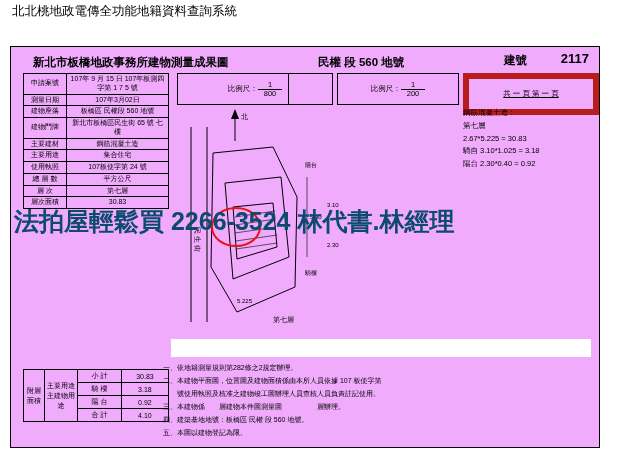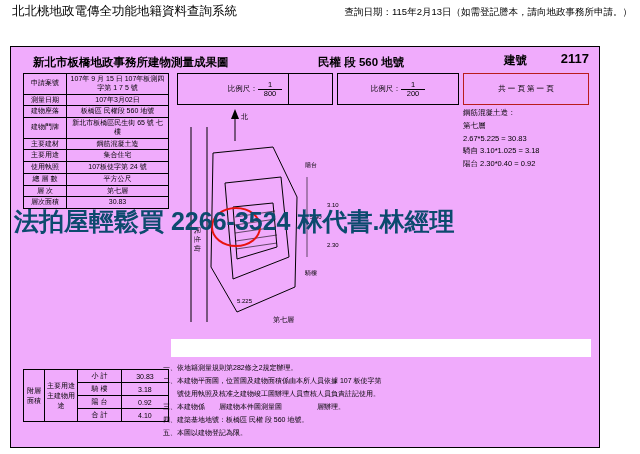--- a/index.html
+++ b/index.html
@@ -89,23 +89,23 @@
     font-size:7.5px;
   }
   .frac{
     display:inline-block;text-align:center;line-height:1.05;
     vertical-align:middle;
   }
   .frac .num{display:block;border-bottom:1px solid #000;padding:0 6px;}
   .frac .den{display:block;padding:0 6px;}
   .pagebox{
     position:absolute;left:452px;top:26px;width:124px;height:30px;
-    border:1px solid #b91c1c;
+    border:6px solid #b91c1c;
     font-size:7.5px;
-    display:flex;align-items:center;justify-content:center;
+    display:flex;align-items:center;justify-content:center;text-decoration:underline;
   }
   
   .areacalc{
     position:absolute;left:452px;top:60px;width:124px;
     font-size:7.5px;line-height:1.7;
   }
   .areacalc .row{white-space:nowrap;}
   
   .draw{
     position:absolute;left:166px;top:60px;width:280px;height:230px;
@@ -139,21 +139,20 @@
   .strip{
     position:absolute;left:160px;top:292px;width:420px;height:18px;
     background:#fff;
   }
 </style>
 </head>
 <body>
 
 <div class="hdr">
   <div class="hdr-title">北北桃地政電傳全功能地籍資料查詢系統</div>
-  <div class="hdr-right">查詢日期：115年2月13日（如需登記謄本，請向地政事務所申請。）</div>
 </div>
 
 <div class="dot" style="top:155px;"></div>
 <div class="dot" style="top:307px;"></div>
 
 <div class="doc">
 
   <div class="doc-title">新北市板橋地政事務所建物測量成果圖</div>
   <div class="doc-seg">民權 段  560  地號</div>
   <div class="doc-bno-label">建號</div>

